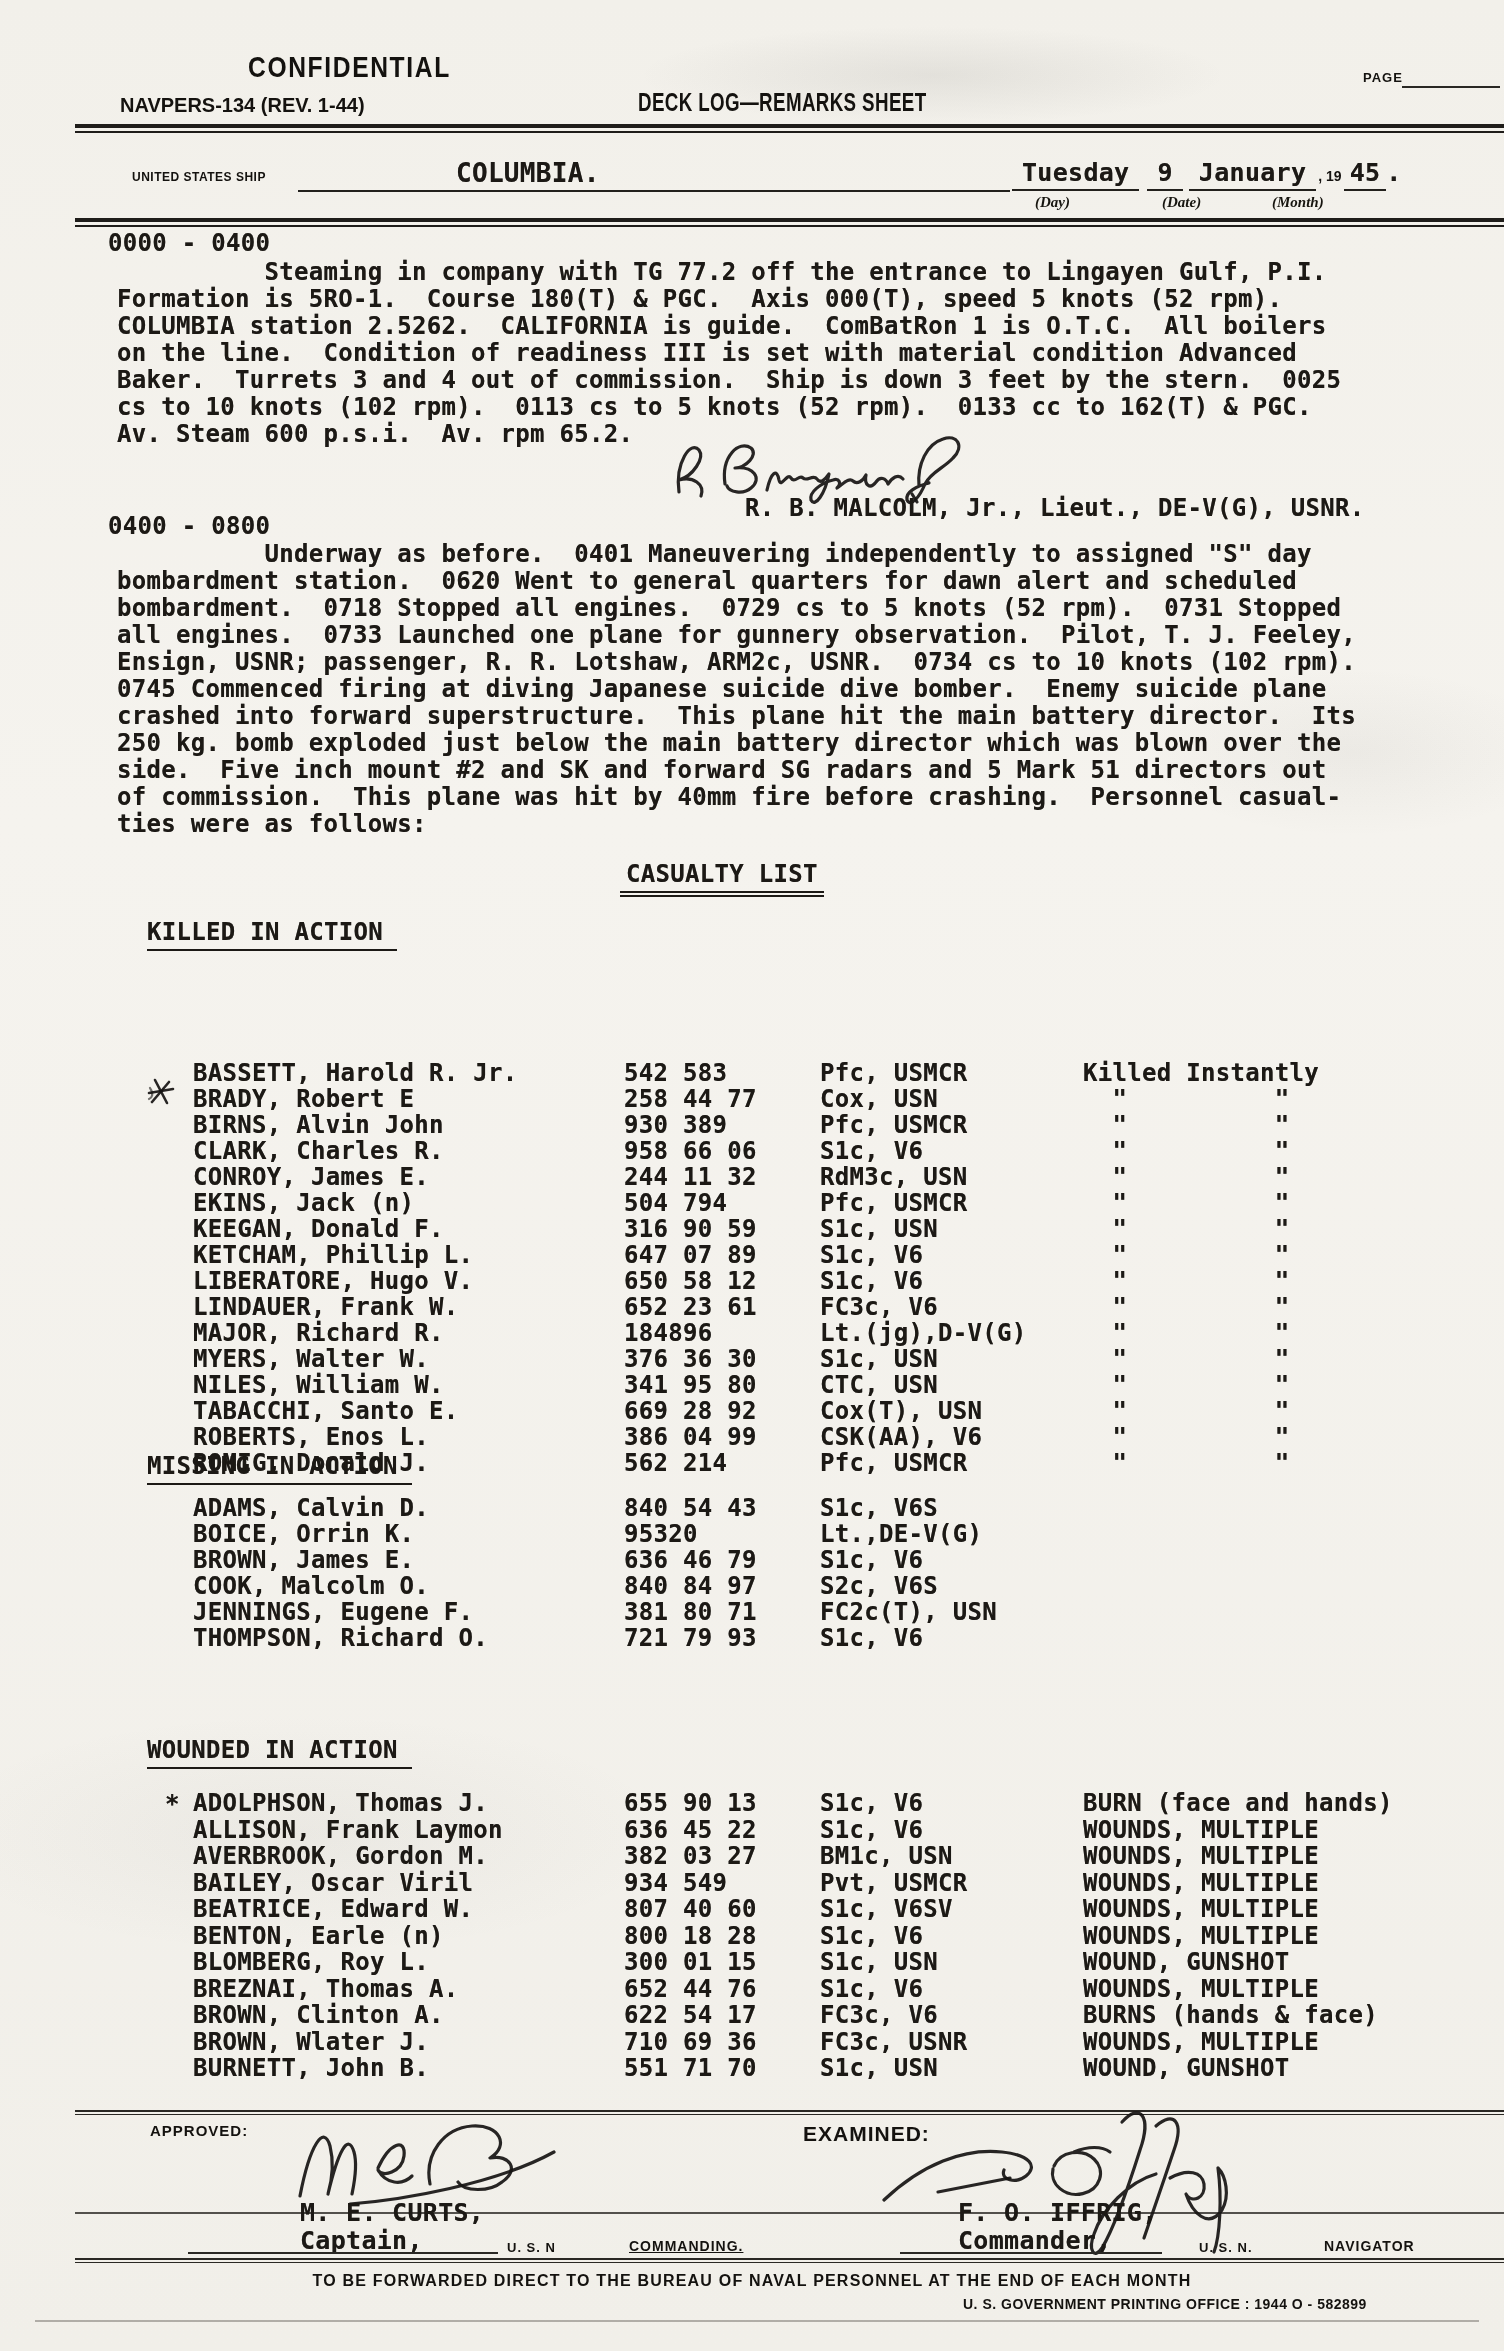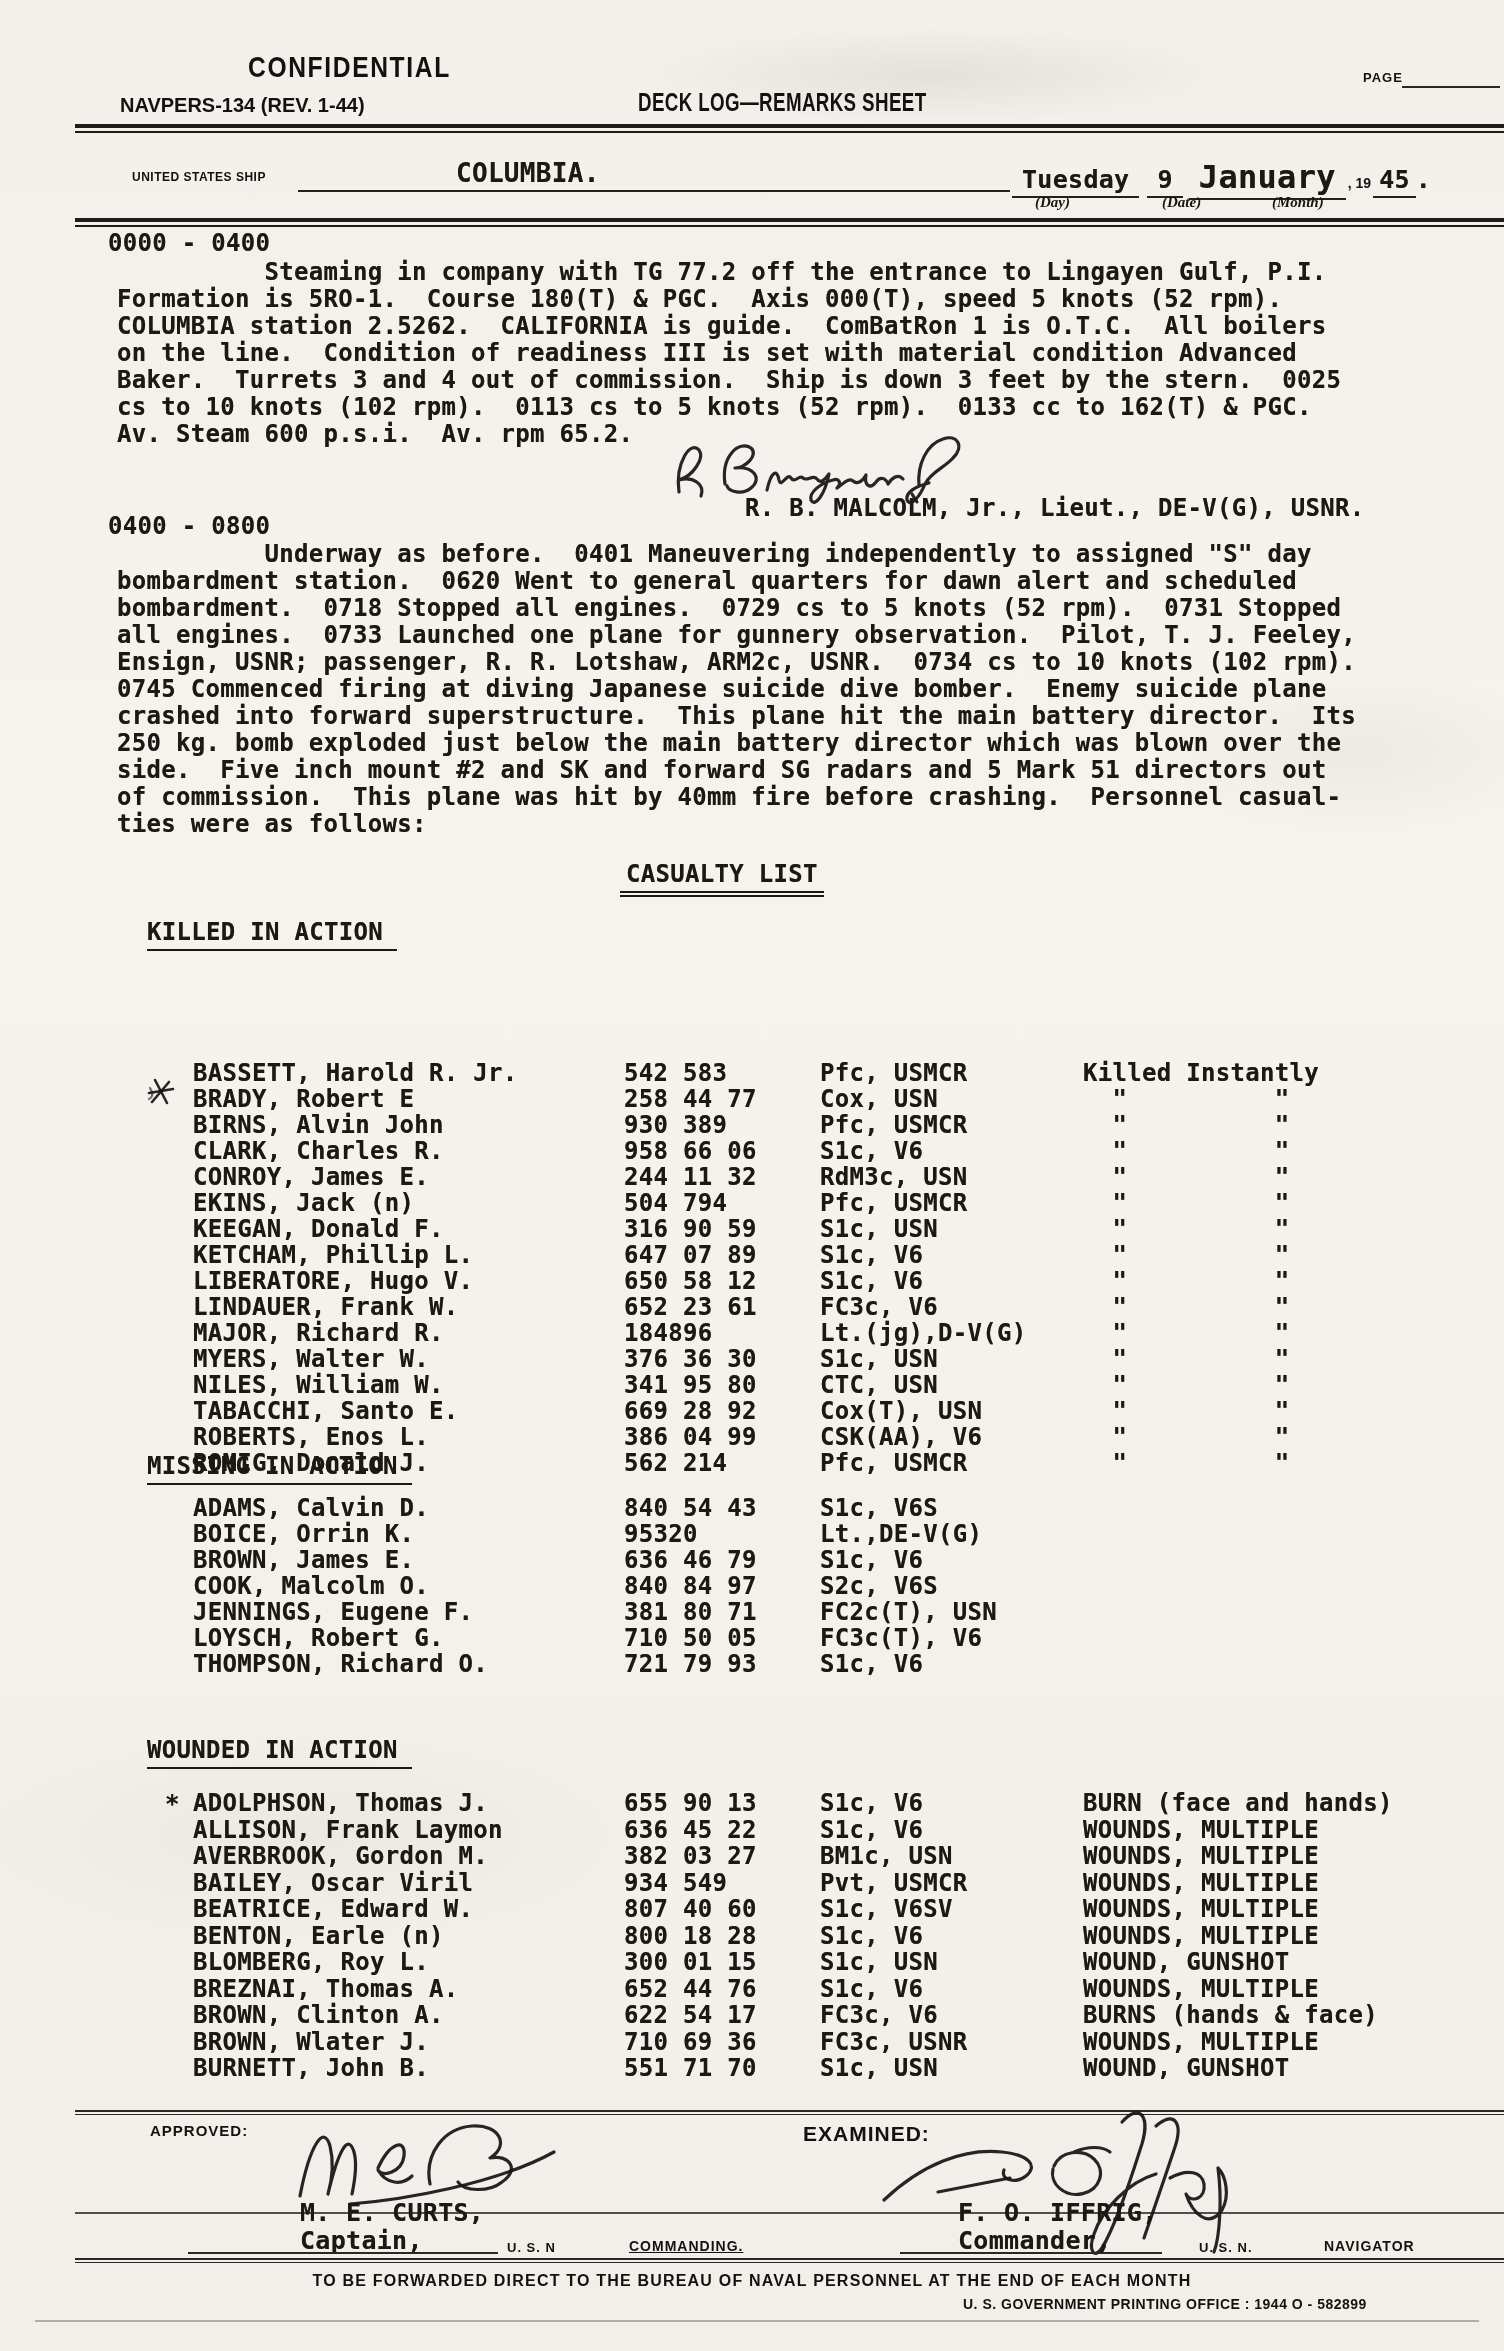--- a/index.html
+++ b/index.html
@@ -53,21 +53,21 @@
   <div class="rule" style="top:124px;"></div>
 
   <div class="abs print formlabel" style="left:132px;top:170px;">UNITED STATES SHIP</div>
   <div class="ship-underline" style="left:298px;top:160px;width:712px;height:30px;">
     <span class="mono" style="position:absolute;left:158px;top:-2px;font-size:26px;">COLUMBIA.</span>
   </div>
 
   <div class="abs" style="left:1012px;top:158px;display:flex;align-items:baseline;">
     <span class="mono datefield" style="font-size:25px;">Tuesday</span>
     <span class="mono datefield" style="font-size:25px;margin-left:8px;">9</span>
-    <span class="mono datefield" style="font-size:32px;margin-left:6px;">January</span>
+    <span class="mono datefield" style="font-size:25px;margin-left:6px;">January</span>
     <span class="print" style="font-size:14px;margin-left:2px;">, 19</span>
     <span class="mono datefield" style="font-size:25px;margin-left:2px;padding:0 6px 2px 6px;">45</span>
     <span class="mono" style="font-size:25px;">.</span>
   </div>
   <div class="abs daylabel" style="left:1035px;top:194px;">(Day)</div>
   <div class="abs daylabel" style="left:1162px;top:194px;">(Date)</div>
   <div class="abs daylabel" style="left:1272px;top:194px;">(Month)</div>
 
   <div class="rule" style="top:218px;"></div>
 
@@ -236,25 +236,20 @@
       </div>
       <div class="trow">
         <span class="c0">COOK, Malcolm O.</span>
         <span class="c1">840 84 97</span>
         <span class="c2">S2c, V6S</span>
       </div>
       <div class="trow">
         <span class="c0">JENNINGS, Eugene F.</span>
         <span class="c1">381 80 71</span>
         <span class="c2">FC2c(T), USN</span>
-      </div>
-      <div class="trow">
-        <span class="c0">LOYSCH, Robert G.</span>
-        <span class="c1">710 50 05</span>
-        <span class="c2">FC3c(T), V6</span>
       </div>
       <div class="trow">
         <span class="c0">THOMPSON, Richard O.</span>
         <span class="c1">721 79 93</span>
         <span class="c2">S1c, V6</span>
       </div>
     </div>
 
   <div class="abs" style="left:147px;top:1736px;">
     <span class="mono sec-head">WOUNDED IN ACTION</span>

